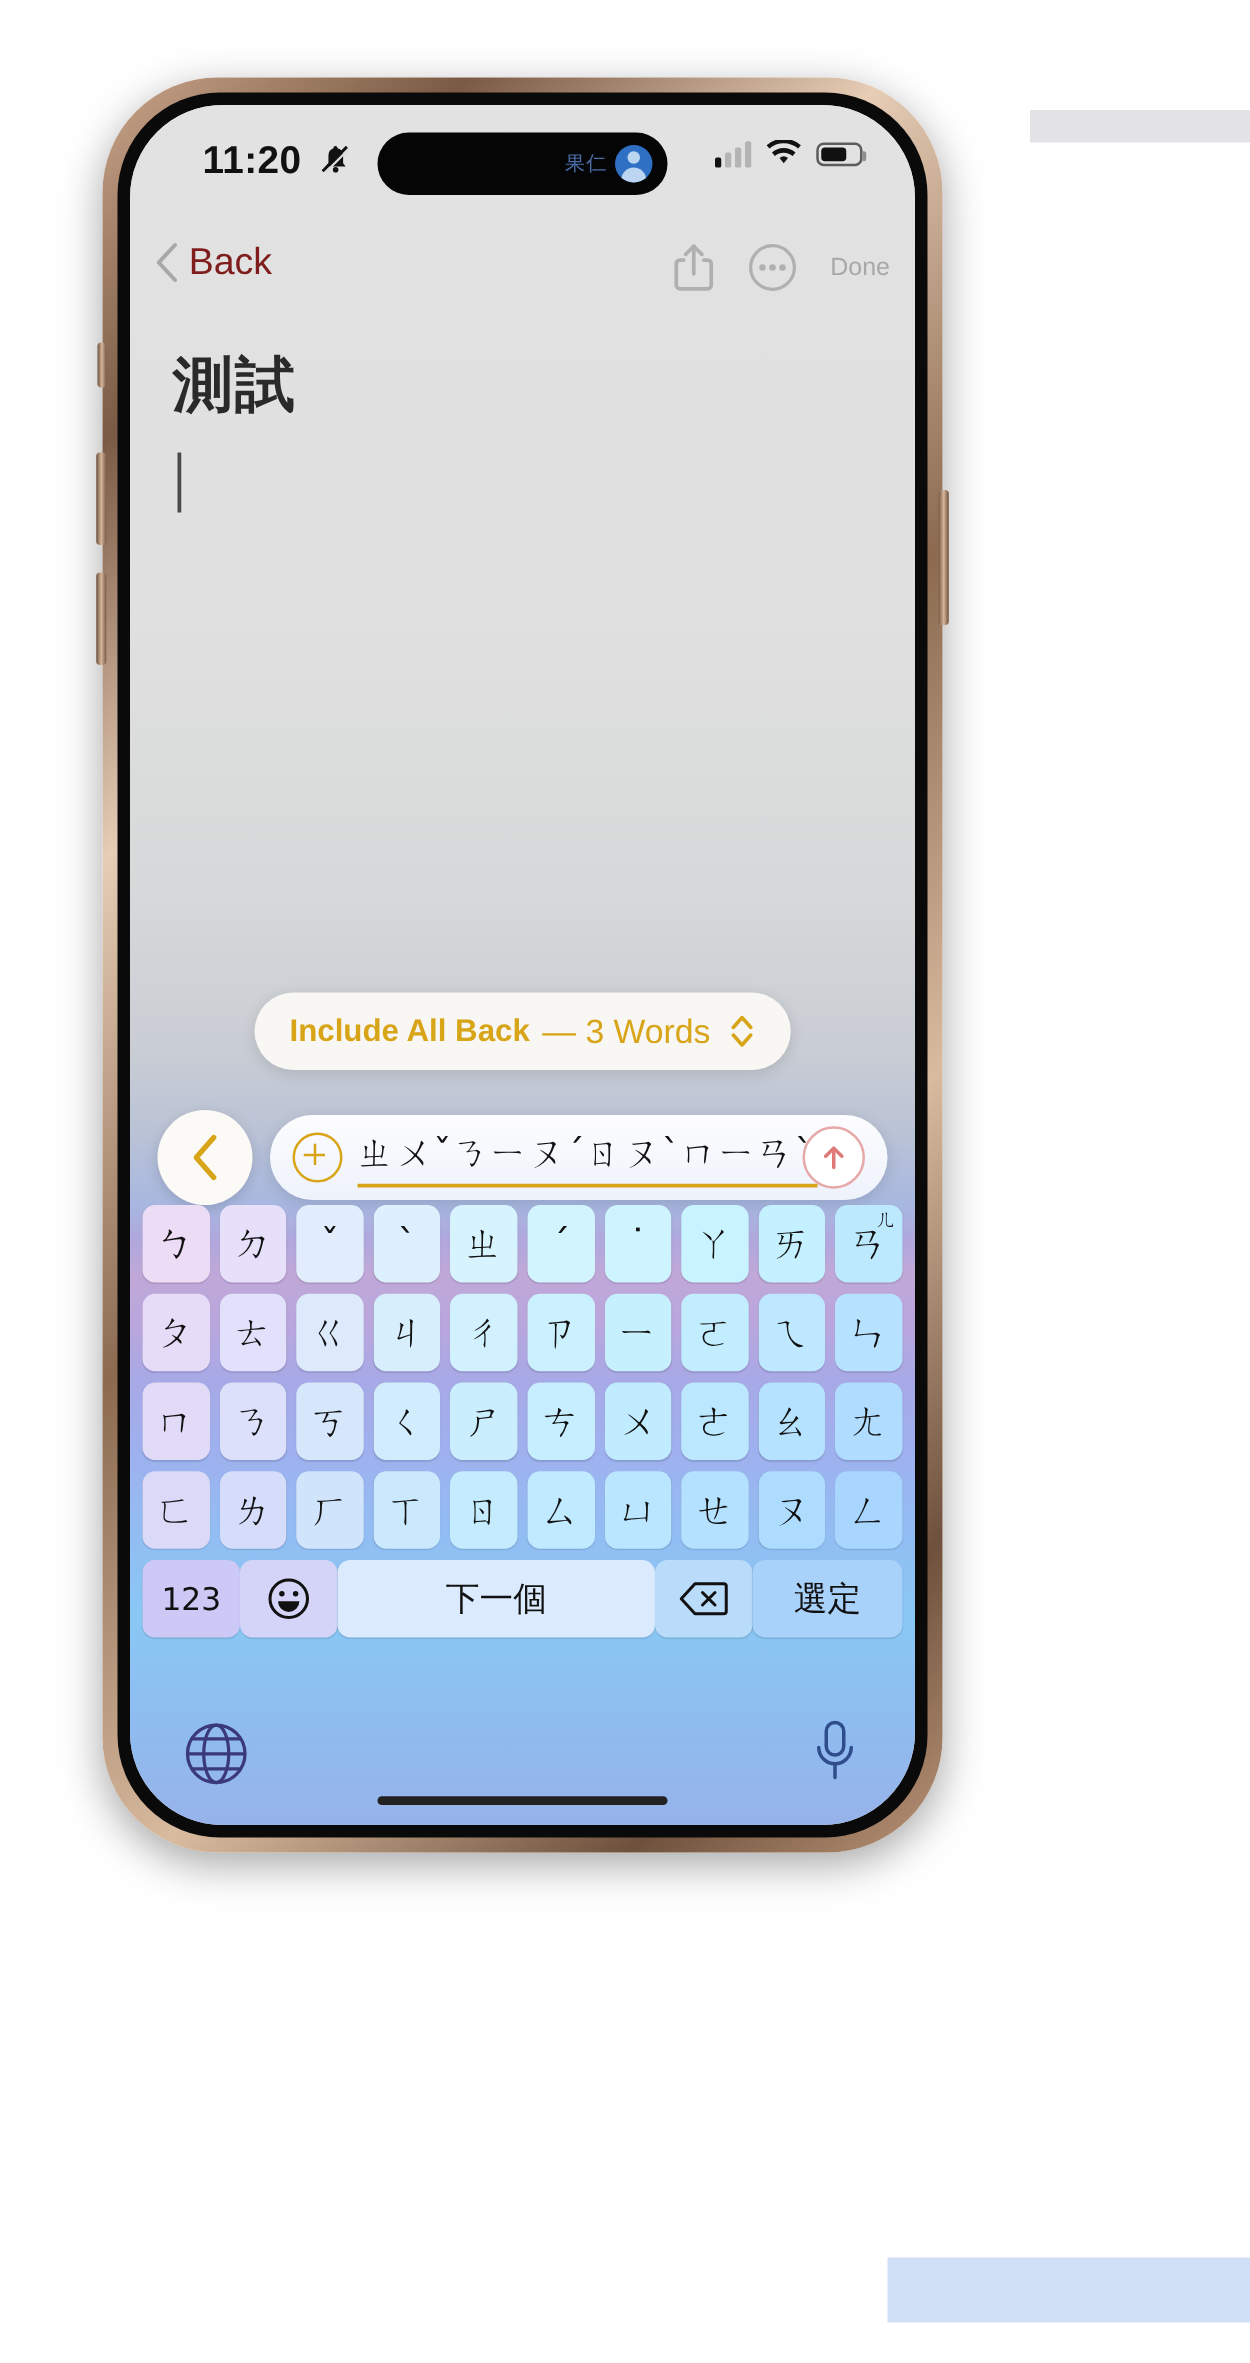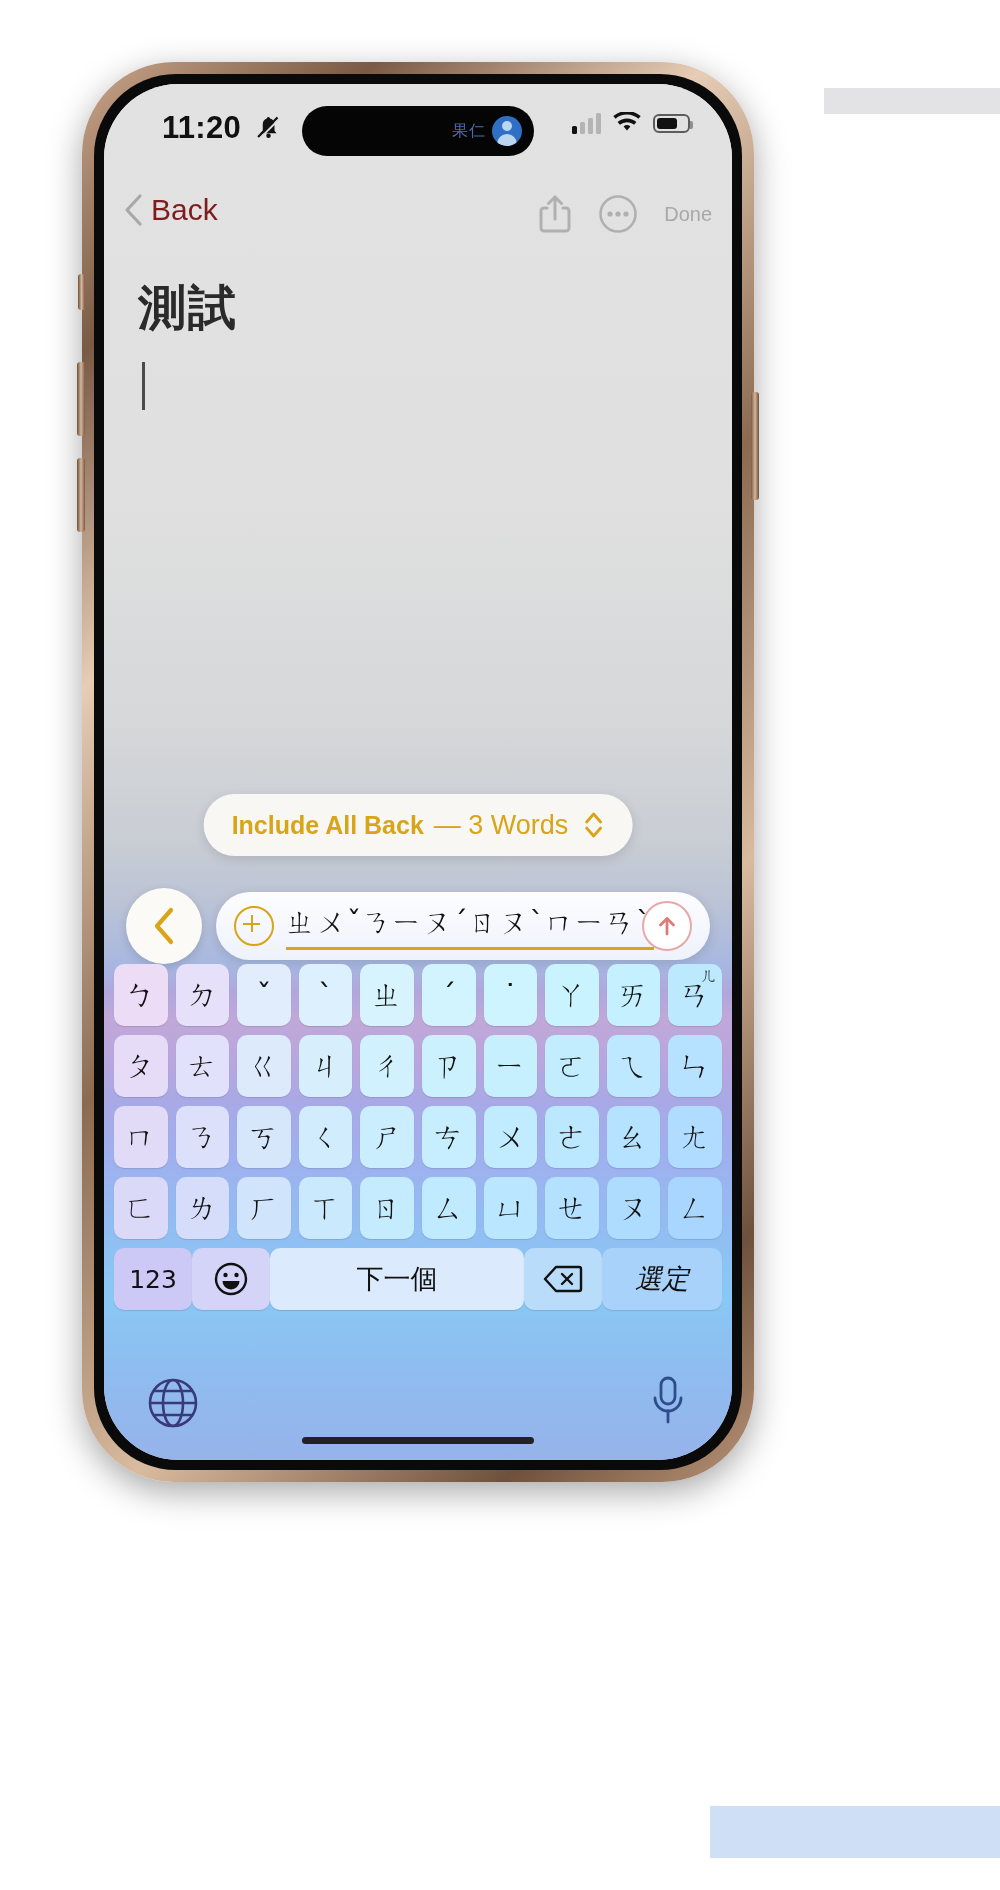--- a/index.html
+++ b/index.html
@@ -234,21 +234,21 @@
   }
   .key .sup {
     position:absolute; right:5px; top:2px; font-size:16px;
   }
   .krow4 { margin-bottom:9px; }
   .krow5 { gap:0; }
   .k-123  { flex:0 0 78px; font-size:25px; }
   .k-emoji{ flex:0 0 78px; font-size:28px; }
   .k-space{ flex:1 1 auto; font-size:27px; }
   .k-del  { flex:0 0 78px; font-size:28px; }
-  .k-sel  { flex:0 0 120px; font-size:27px;font-style:italic; }
+  .k-sel  { flex:0 0 120px; font-size:27px; }
 
   .bottombar {
     position:absolute; left:0; bottom:0; width:100%; height:92px;
   }
   .globe { position:absolute; left:42px; top:8px; }
   .mic   { position:absolute; right:44px; top:6px; }
   .homebar {
     position:absolute; left:50%; transform:translateX(-50%); bottom:16px;
     width:232px; height:7px; border-radius:4px; background:#222;
   }

